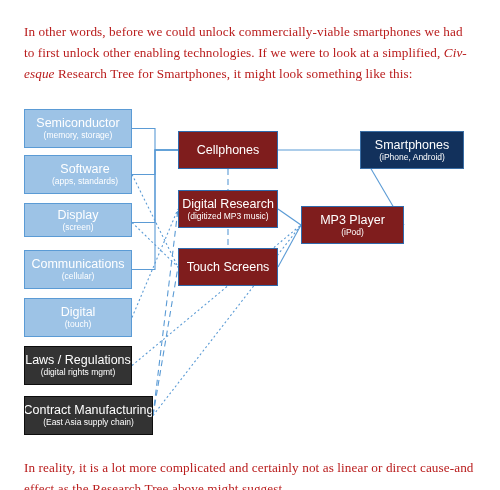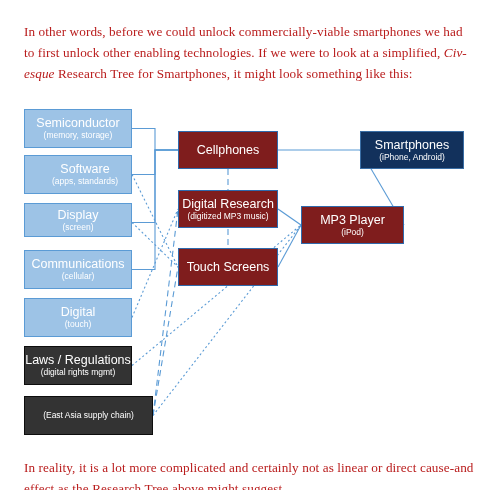--- a/index.html
+++ b/index.html
@@ -129,20 +129,21 @@
       </div>
       <div class="node tier-enabler" style="left: 24px; top: 196px; width: 108px; height: 39px;">
         <div class="node-title">Digital</div>
         <div class="node-sub">(touch)</div>
       </div>
       <div class="node tier-dark" style="left: 24px; top: 244px; width: 108px; height: 39px;">
         <div class="node-title">Laws / Regulations</div>
         <div class="node-sub">(digital rights mgmt)</div>
       </div>
       <div class="node tier-dark" style="left: 24px; top: 294px; width: 129px; height: 39px;">
+        <div class="node-title">Contract Manufacturing</div>
         <div class="node-sub">(East Asia supply chain)</div>
       </div>
       <div class="node tier-mid" style="left: 178px; top: 29px; width: 100px; height: 38px;">
         <div class="node-title">Cellphones</div>
       </div>
       <div class="node tier-mid" style="left: 178px; top: 88px; width: 100px; height: 38px;">
         <div class="node-title">Digital Research</div>
         <div class="node-sub">(digitized MP3 music)</div>
       </div>
       <div class="node tier-mid" style="left: 178px; top: 146px; width: 100px; height: 38px;">

